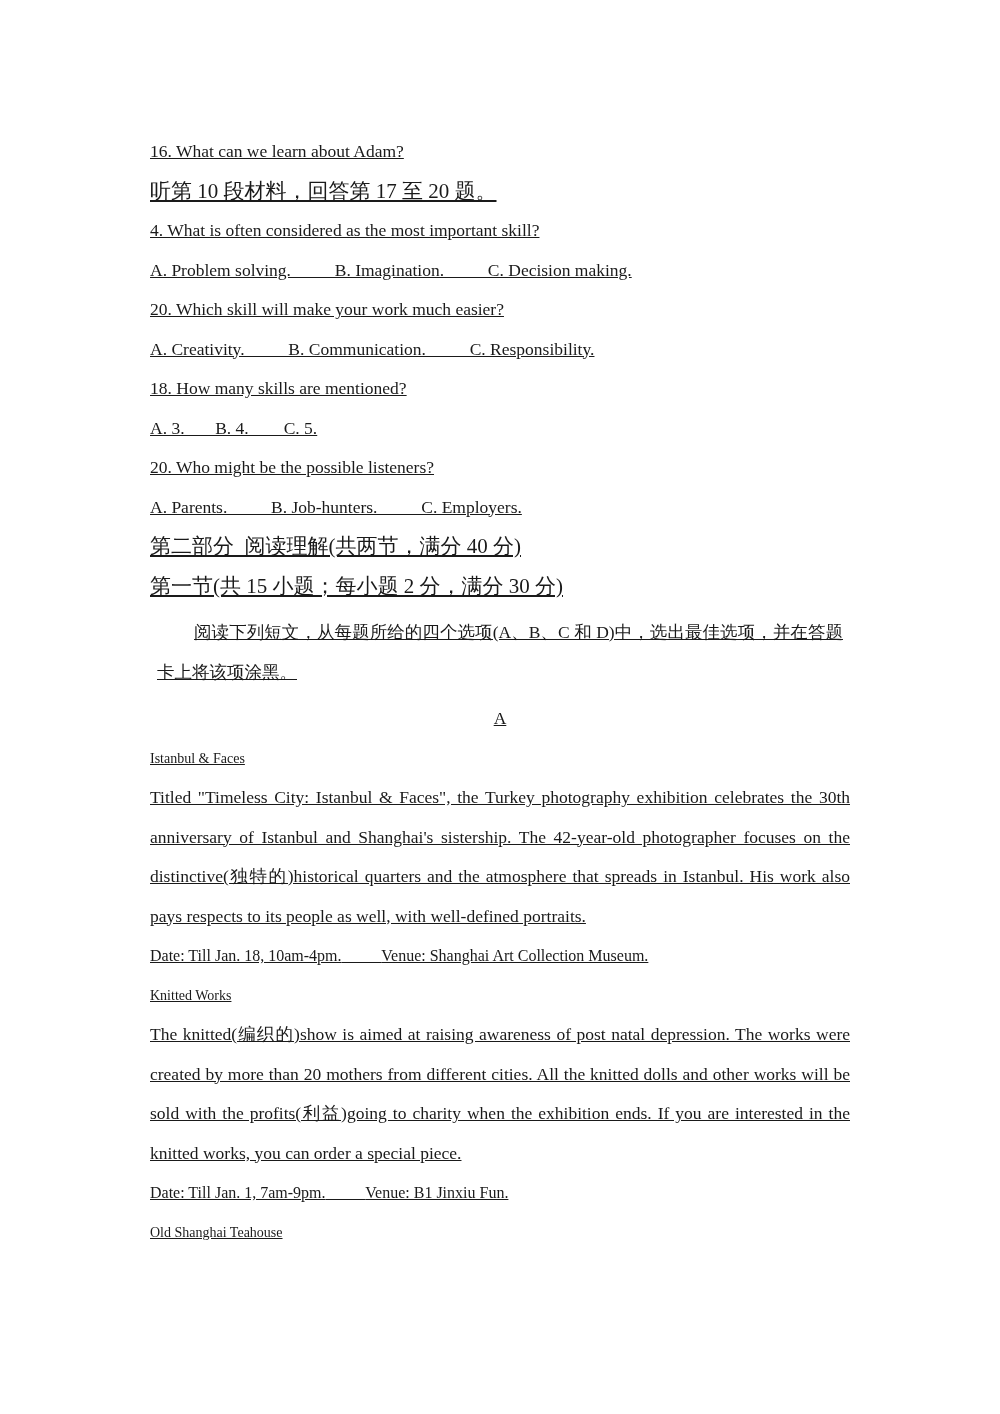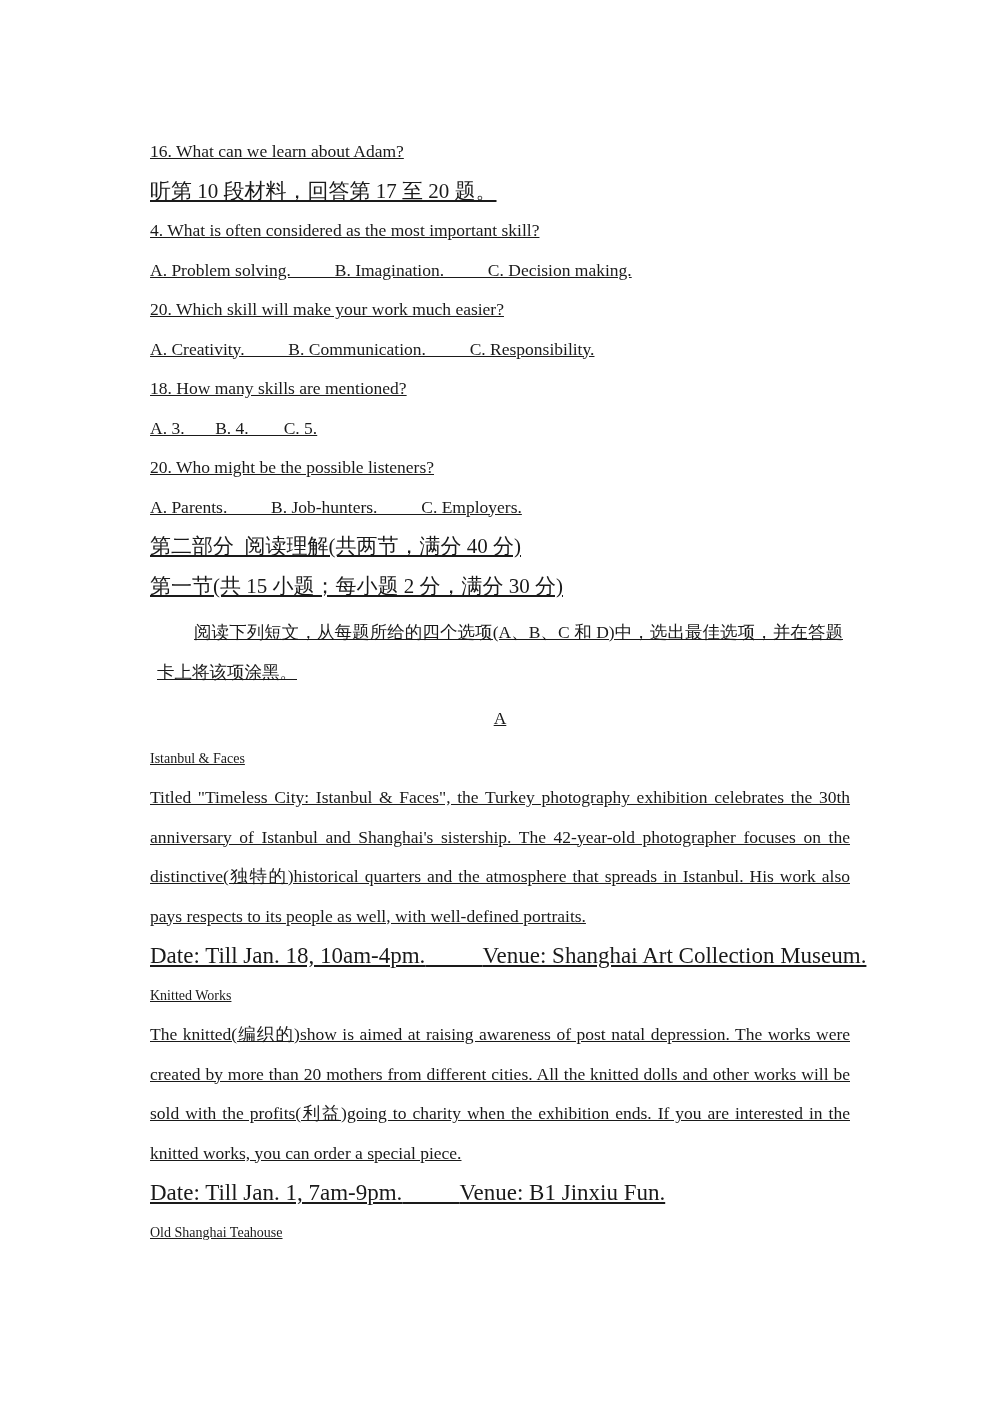--- a/index.html
+++ b/index.html
@@ -78,21 +78,21 @@
   
   .subhead {
     font-size: 14px;
     line-height: 39.5px;
     height: 39.5px;
     white-space: pre;
   }
 
   
   .datevenue {
-    font-size: 23px;
+    font-size: 16px;
     line-height: 39.5px;
     height: 39.5px;
     white-space: pre;
   }
 </style>
 </head>
 <body>
 
 <div class="page">
   <div class="content">

